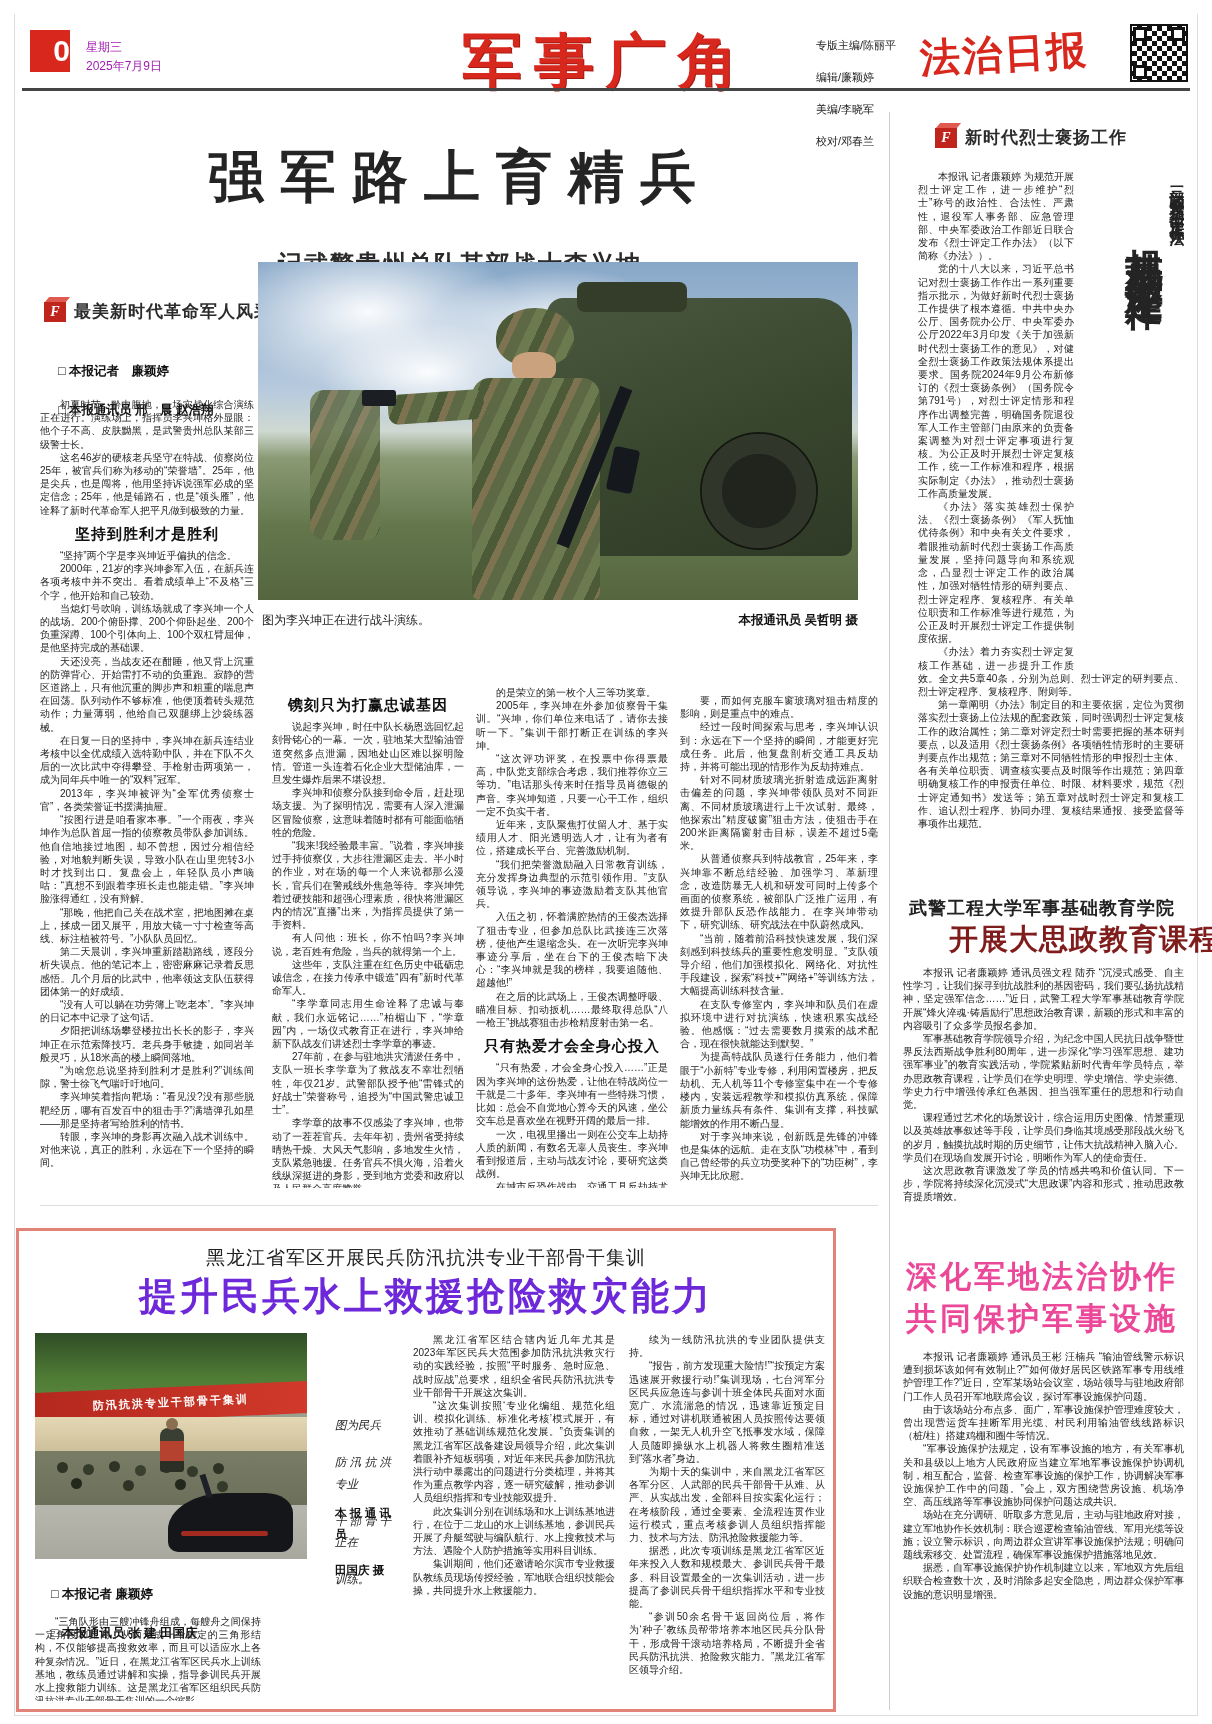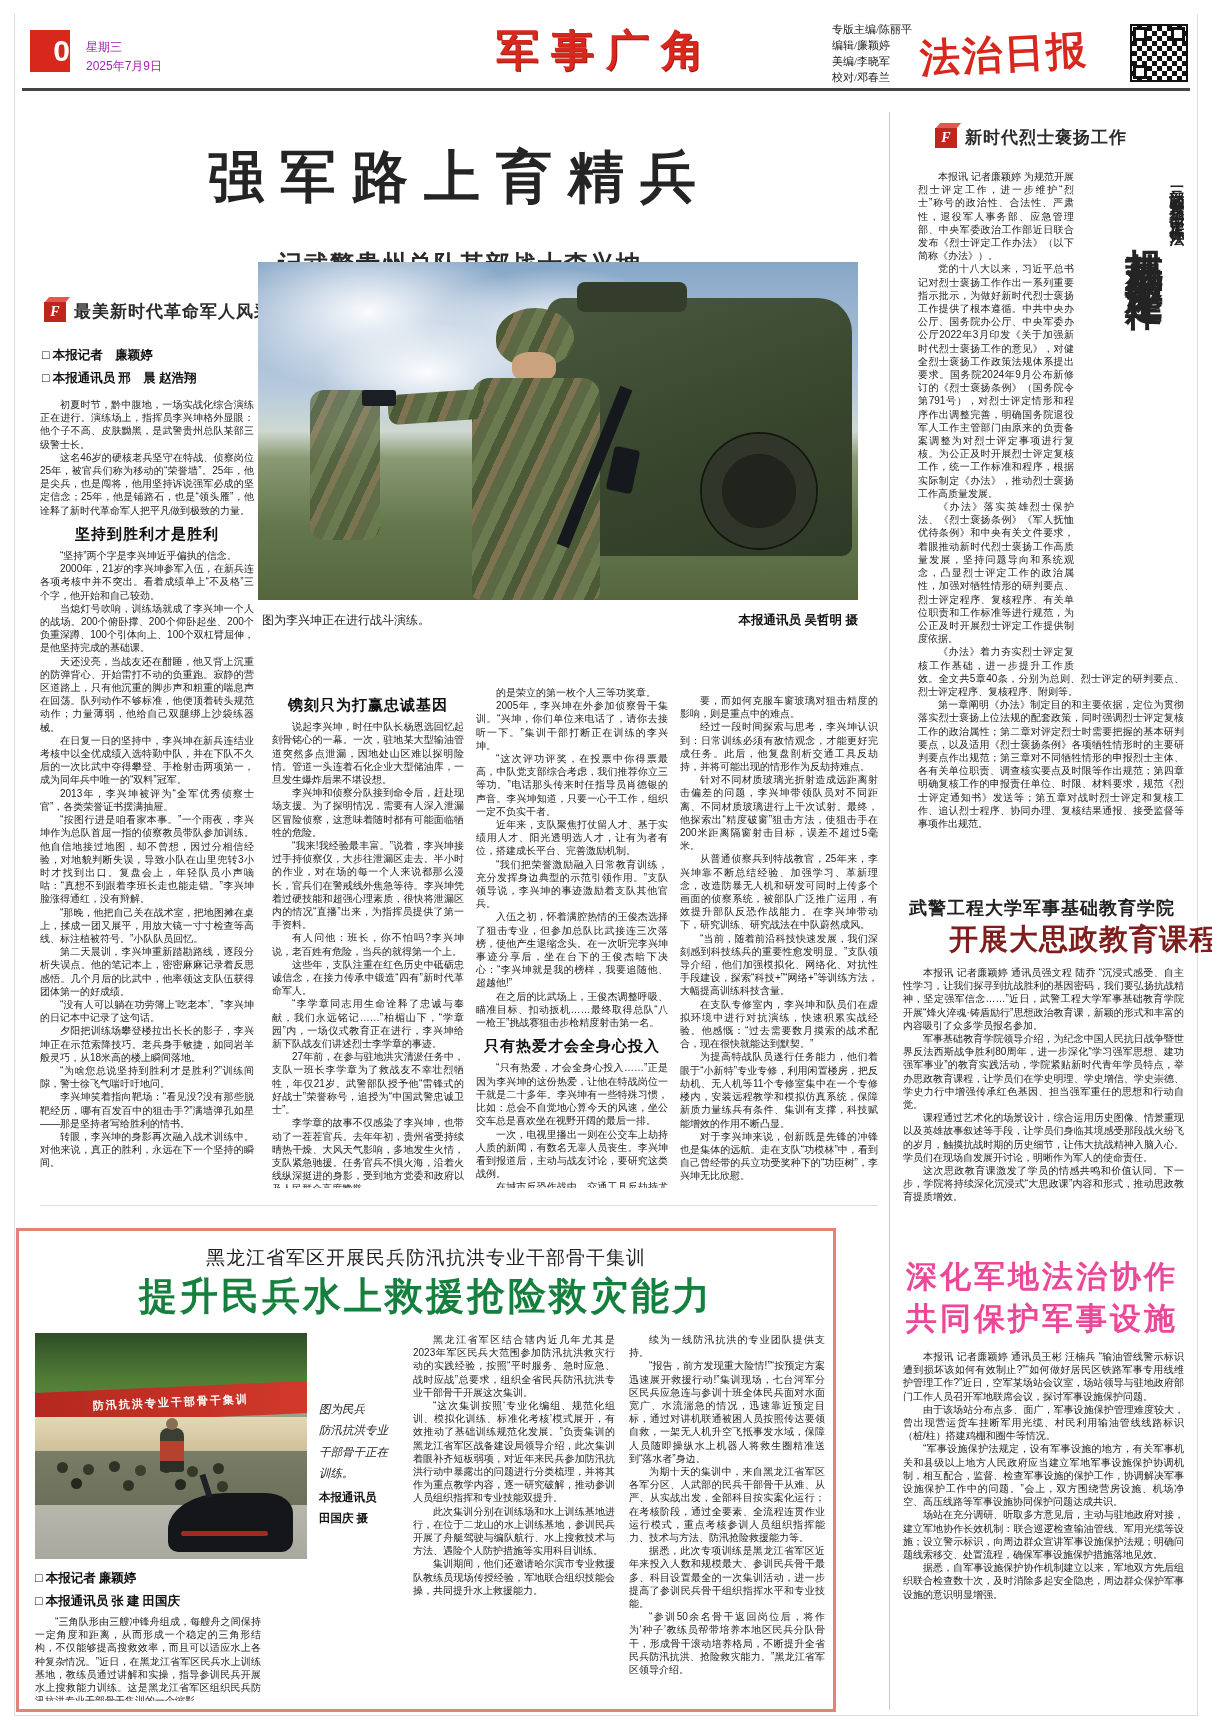--- a/index.html
+++ b/index.html
@@ -7,41 +7,41 @@
 body{background:#f2f2f2;font-family:"Liberation Sans",sans-serif;}
 #page{position:relative;width:1212px;height:1724px;background:#fff;margin:0 auto;color:#1d1d1d;overflow:hidden;}
 .edge{position:absolute;background:#ddd;}
 #edge-l{left:14px;top:14px;width:1px;bottom:8px;}
 #edge-r{right:14px;top:14px;width:1px;bottom:8px;}
 #edge-b{left:14px;right:14px;bottom:8px;height:1px;}
 
 
 .page-num{position:absolute;left:30px;top:30px;width:40px;height:42px;background:var(--accent);color:#fff;font-size:30px;font-weight:bold;display:flex;align-items:center;justify-content:center;padding-left:40px;}
 .date-block{position:absolute;left:86px;top:38px;font-size:12px;line-height:1.6;color:#a21caf;}
-.section-title{position:absolute;left:186px;width:840px;top:22px;text-align:center;font-size:43px;font-weight:900;color:var(--accent);letter-spacing:12px;text-shadow:1px 1px 0 #a01b12;}
+.section-title{position:absolute;left:186px;width:840px;top:22px;text-align:center;font-size:60px;font-weight:900;color:var(--accent);letter-spacing:12px;text-shadow:1px 1px 0 #a01b12;}
 .credits{position:absolute;right:300px;top:22px;text-align:right;font-size:11px;line-height:1.45;color:#222;}
 .masthead{position:absolute;right:92px;top:26px;width:200px;font-size:40px;font-weight:900;color:var(--accent);font-family:"DejaVu Serif",serif;transform:rotate(-3deg);letter-spacing:2px;}
 .qr{position:absolute;right:24px;top:24px;width:58px;height:58px;background:repeating-conic-gradient(#111 0% 25%,#fff 0% 50%) 0 0/10px 10px;border:2px solid #111;}
 .qr i{position:absolute;width:14px;height:14px;border:3px solid #111;background:#fff;}
 .qr i:nth-child(1){left:1px;top:1px;}
 .qr i:nth-child(2){right:1px;top:1px;}
 .qr i:nth-child(3){left:1px;bottom:1px;}
 .header-rule{position:absolute;left:22px;right:22px;top:88px;height:3px;background:#454545;}
 
 
 .para{text-indent:2em;text-align:justify;}
 .body-text{font-size:10px;line-height:13.2px;color:#222;overflow:hidden;text-align:justify;}
 .col-subhead{text-align:center;font-weight:bold;font-size:15px;letter-spacing:1px;color:#111;margin:10px 0 9px;}
 .badge{display:flex;align-items:center;}
 .cube{position:relative;width:22px;height:20px;background:#bf251c;display:inline-block;margin-right:8px;flex:0 0 auto;}
 .cube::before{content:"";position:absolute;left:3px;top:-5px;width:21px;height:5px;background:#e05a50;transform:skewX(-40deg);}
 .cube::after{content:"F";position:absolute;inset:0;color:#fff;font:italic bold 14px "Liberation Serif",serif;display:flex;align-items:center;justify-content:center;}
 .badge-label{font-size:17px;font-weight:bold;letter-spacing:1px;color:#2b2b2b;}
 .byline{font-size:12.5px;font-weight:bold;line-height:1.8;color:#111;}
-.caption-lines p{text-indent:0;margin:0;font-family:Liberation Serif, serif;}
+.caption-lines p{text-indent:0;margin:16px;}
 
 
 .main-title{position:absolute;left:40px;width:840px;top:140px;text-align:center;font-size:56px;font-weight:900;letter-spacing:16px;color:#242424;}
 .main-subtitle{position:absolute;left:40px;width:840px;top:248px;text-align:center;font-size:24px;letter-spacing:2px;font-weight:600;color:#2a2a2a;}
 .badge-main{position:absolute;left:44px;top:300px;}
 .byline-main{position:absolute;left:42px;top:344px;}
 .photo-main{position:absolute;left:258px;top:262px;width:600px;height:338px;background:linear-gradient(180deg,#87a7c8 0%,#b7cade 38%,#cfd9d2 50%,#8a9a74 58%,#64774c 78%,#55663f 100%);overflow:hidden;}
 .cloud{position:absolute;background:radial-gradient(ellipse at center,rgba(255,255,255,.95),rgba(255,255,255,0) 70%);}
 .apc{position:absolute;right:6px;top:36px;width:305px;height:258px;background:linear-gradient(160deg,#4a5840 0%,#39462e 55%,#2e3a26 100%);border-radius:16px 34px 10px 10px;}
 .apc-hatch{position:absolute;left:30px;top:-16px;width:110px;height:30px;background:#333d29;border-radius:8px;}
@@ -74,21 +74,21 @@
 .lieshi-vkicker{position:absolute;right:0;top:4px;height:320px;writing-mode:vertical-rl;font-size:15px;letter-spacing:3px;font-weight:600;color:#222;}
 .sizheng-kicker{position:absolute;left:898px;top:896px;width:288px;text-align:center;font-size:18px;font-weight:700;letter-spacing:1px;color:#222;}
 .sizheng-title{position:absolute;left:940px;top:920px;width:288px;text-align:center;font-size:29px;font-weight:800;letter-spacing:1px;color:#7f1d1d;}
 .sizheng-body{position:absolute;left:903px;top:966px;width:281px;height:244px;}
 .junshe-title{position:absolute;left:898px;top:1256px;width:288px;text-align:center;font-size:31px;font-weight:800;letter-spacing:3px;line-height:42px;color:#ec4899;}
 .junshe-body{position:absolute;left:903px;top:1350px;width:281px;height:360px;}
 
 
 .minbing-box{position:absolute;left:16px;top:1228px;width:820px;height:484px;border:3px solid var(--boxborder);}
 .minbing-kicker{position:absolute;left:0;right:0;top:14px;text-align:center;font-size:19px;font-weight:500;letter-spacing:1px;color:#222;}
-.minbing-title{position:absolute;left:0;right:0;top:40px;text-align:center;font-size:38px;font-weight:900;letter-spacing:3px;color:#15803d;}
+.minbing-title{position:absolute;left:0;right:0;top:40px;text-align:center;font-size:38px;font-weight:900;letter-spacing:3px;color:#6d28d9;}
 .photo-minbing{position:absolute;left:16px;top:102px;width:272px;height:226px;background:#9aa08e;overflow:hidden;}
 .pm-trees{position:absolute;top:0;left:0;right:0;height:32%;background:linear-gradient(180deg,#2f4d26,#4e7a35 60%,#5c8a3e);}
 .pm-banner{position:absolute;top:24%;left:-4%;width:108%;height:14%;background:linear-gradient(90deg,#b3271d,#d23a2b);color:#fff;display:flex;align-items:center;justify-content:center;font-size:11px;letter-spacing:2px;font-weight:700;transform:rotate(-2.5deg);}
 .pm-canopy{position:absolute;top:37%;left:0;right:0;height:17%;background:linear-gradient(180deg,#e4d7b4,#cbbd97);}
 .pm-crowd{position:absolute;top:52%;left:0;right:0;height:26%;background:linear-gradient(180deg,#7a7d66,#6b6e58);}
 .heads{position:absolute;left:8%;top:20%;width:11px;height:11px;border-radius:50%;background:#2e3325;box-shadow:26px 2px 0 #343a2a,52px -1px 0 #2e3325,78px 3px 0 #3a402e,104px 0 0 #2e3325,130px 4px 0 #343a2a,156px 1px 0 #2e3325,14px 16px 0 #23281c,66px 18px 0 #2e3325,118px 17px 0 #23281c,160px 19px 0 #343a2a;}
 .pm-instructor{position:absolute;left:46%;top:42%;width:24px;height:44px;background:linear-gradient(180deg,#3a3f33 30%,#b5412f 30% 75%,#2c2f26 75%);border-radius:8px 8px 3px 3px;}
 .pm-instructor::before{content:"";position:absolute;left:6px;top:-10px;width:12px;height:12px;border-radius:50%;background:#8a6e52;}
 .pm-ground{position:absolute;bottom:0;left:0;right:0;height:24%;background:linear-gradient(180deg,#b8b7ae,#a9a89f);}
 .pm-jetski{position:absolute;right:5%;bottom:3%;width:46%;height:26%;background:#14161a;border-radius:46% 22% 12px 10px / 62% 34% 12px 10px;}
@@ -214,21 +214,21 @@
     <div class="col-subhead">只有热爱才会全身心投入</div>
     <div>
         <p class="para">“只有热爱，才会全身心投入……”正是因为李兴坤的这份热爱，让他在特战岗位一干就是二十多年。李兴坤有一些特殊习惯，比如：总会不自觉地心算今天的风速，坐公交车总是喜欢坐在视野开阔的最后一排。</p>
         <p class="para">一次，电视里播出一则在公交车上劫持人质的新闻，有数名无辜人员丧生。李兴坤看到报道后，主动与战友讨论，要研究这类战例。</p>
         <p class="para">在城市反恐作战中，交通工具反劫持尤其重</p>
       </div>
   </div>
   <div id="col4" class="mcol body-text">
     <div>
         <p class="para">要，而如何克服车窗玻璃对狙击精度的影响，则是重点中的难点。</p>
-        <p class="para">经过一段时间探索与思考，李兴坤认识到：日常训练必须有敌情观念，才能更好完成任务。此后，他复盘剖析交通工具反劫持，并将可能出现的情形作为反劫持难点。</p>
+        <p class="para">经过一段时间探索与思考，李兴坤认识到：永远在下一个坚持的瞬间，才能更好完成任务。此后，他复盘剖析交通工具反劫持，并将可能出现的情形作为反劫持难点。</p>
         <p class="para">针对不同材质玻璃光折射造成远距离射击偏差的问题，李兴坤带领队员对不同距离、不同材质玻璃进行上千次试射。最终，他探索出“精度破窗”狙击方法，使狙击手在200米距离隔窗射击目标，误差不超过5毫米。</p>
         <p class="para">从普通侦察兵到特战教官，25年来，李兴坤靠不断总结经验、加强学习、革新理念，改造防暴无人机和研发可同时上传多个画面的侦察系统，被部队广泛推广运用，有效提升部队反恐作战能力。在李兴坤带动下，研究训练、研究战法在中队蔚然成风。</p>
         <p class="para">“当前，随着前沿科技快速发展，我们深刻感到科技练兵的重要性愈发明显。”支队领导介绍，他们加强模拟化、网络化、对抗性手段建设，探索“科技+”“网络+”等训练方法，大幅提高训练科技含量。</p>
         <p class="para">在支队专修室内，李兴坤和队员们在虚拟环境中进行对抗演练，快速积累实战经验。他感慨：“过去需要数月摸索的战术配合，现在很快就能达到默契。”</p>
         <p class="para">为提高特战队员遂行任务能力，他们着眼于“小新特”专业专修，利用闲置楼房，把反劫机、无人机等11个专修室集中在一个专修楼内，安装远程教学和模拟仿真系统，保障新质力量练兵有条件、集训有支撑，科技赋能增效的作用不断凸显。</p>
         <p class="para">对于李兴坤来说，创新既是先锋的冲锋也是集体的远航。走在支队“功模林”中，看到自己曾经带的兵立功受奖种下的“功臣树”，李兴坤无比欣慰。</p>
       </div>
   </div>
   <div class="main-bottom-rule"></div>
 

